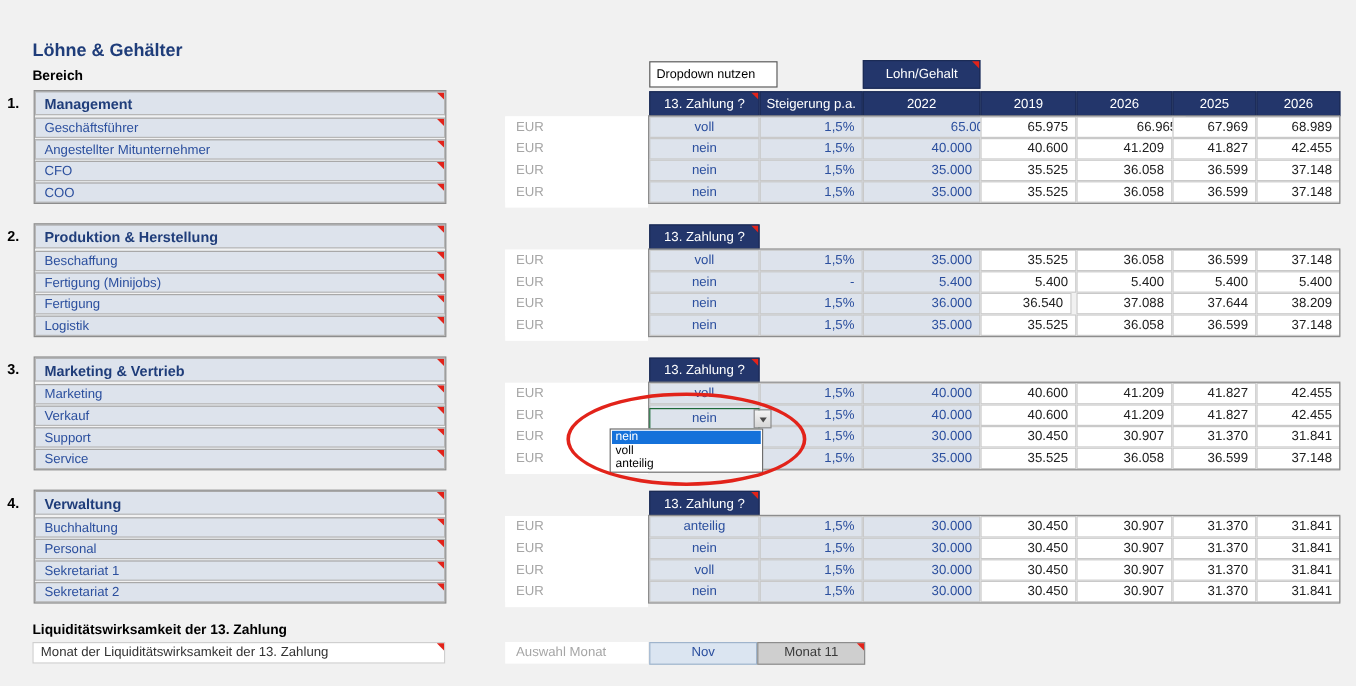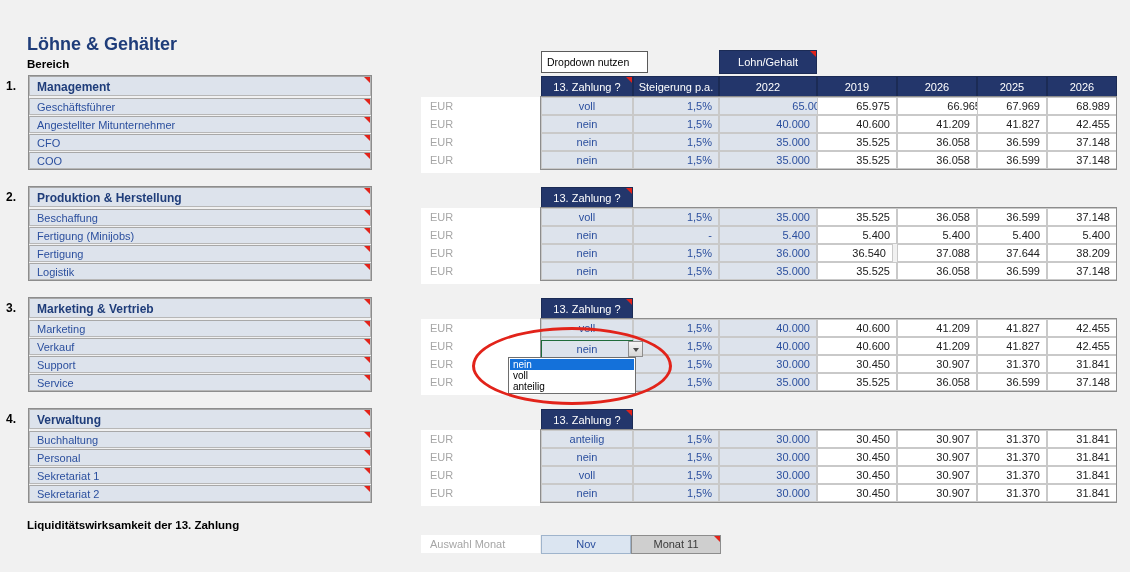--- a/index.html
+++ b/index.html
@@ -23,21 +23,21 @@
     font-size: 19px; color: #000; white-space: pre;
   }
   .red-note {
     position: absolute; left: 530px; top: 7px;
     font-size: 13px; color: #e8000a; font-weight: 600; white-space: pre;
   }
 
   
   .h-section {
     position: absolute; left: 27px; top: 34px;
-    font-size: 18px; font-weight: bold; color: #1f3d7a;
+    font-size: 15px; font-weight: bold; color: #1f3d7a;
   }
   .h-bereich {
     position: absolute; left: 27px; top: 58px;
     font-size: 11.5px; font-weight: bold; color: #000;
   }
 
   
   .num {
     position: absolute; left: 6px; width: 22px;
     font-size: 12px; font-weight: bold; color: #000; text-align: left;
@@ -386,17 +386,18 @@
   <div class="ddarrow"></div>
   <div class="ddlist" id="dropdown-list">
       <div class="ddopt sel">nein</div>
       <div class="ddopt">voll</div>
       <div class="ddopt">anteilig</div>
     </div>
 
   <div class="ellipse"></div>
 
   <div class="liqtitle">Liquiditätswirksamkeit der 13. Zahlung</div>
+  <div class="liqcell">Monat der Liquiditätswirksamkeit der 13. Zahlung<span class="cmt"></span></div>
   <div class="auswahl">Auswahl Monat</div>
   <div class="monthval">Nov</div>
   <div class="monthidx">Monat 11<span class="cmt"></span></div>
 
 </div>
 
 </body></html>

